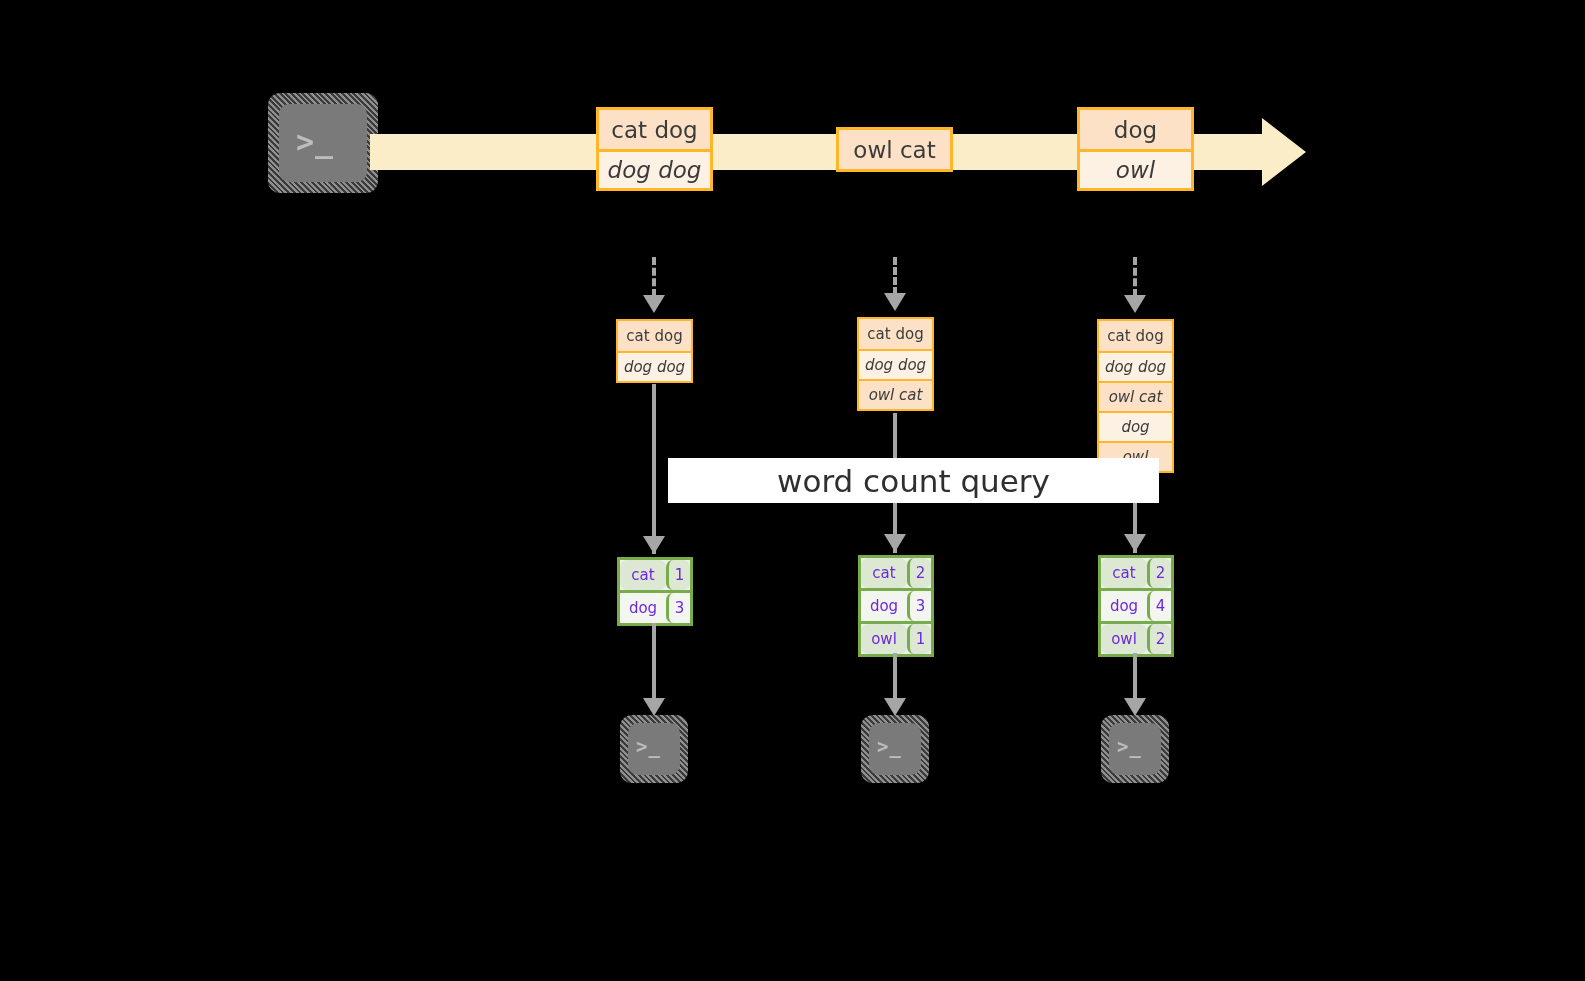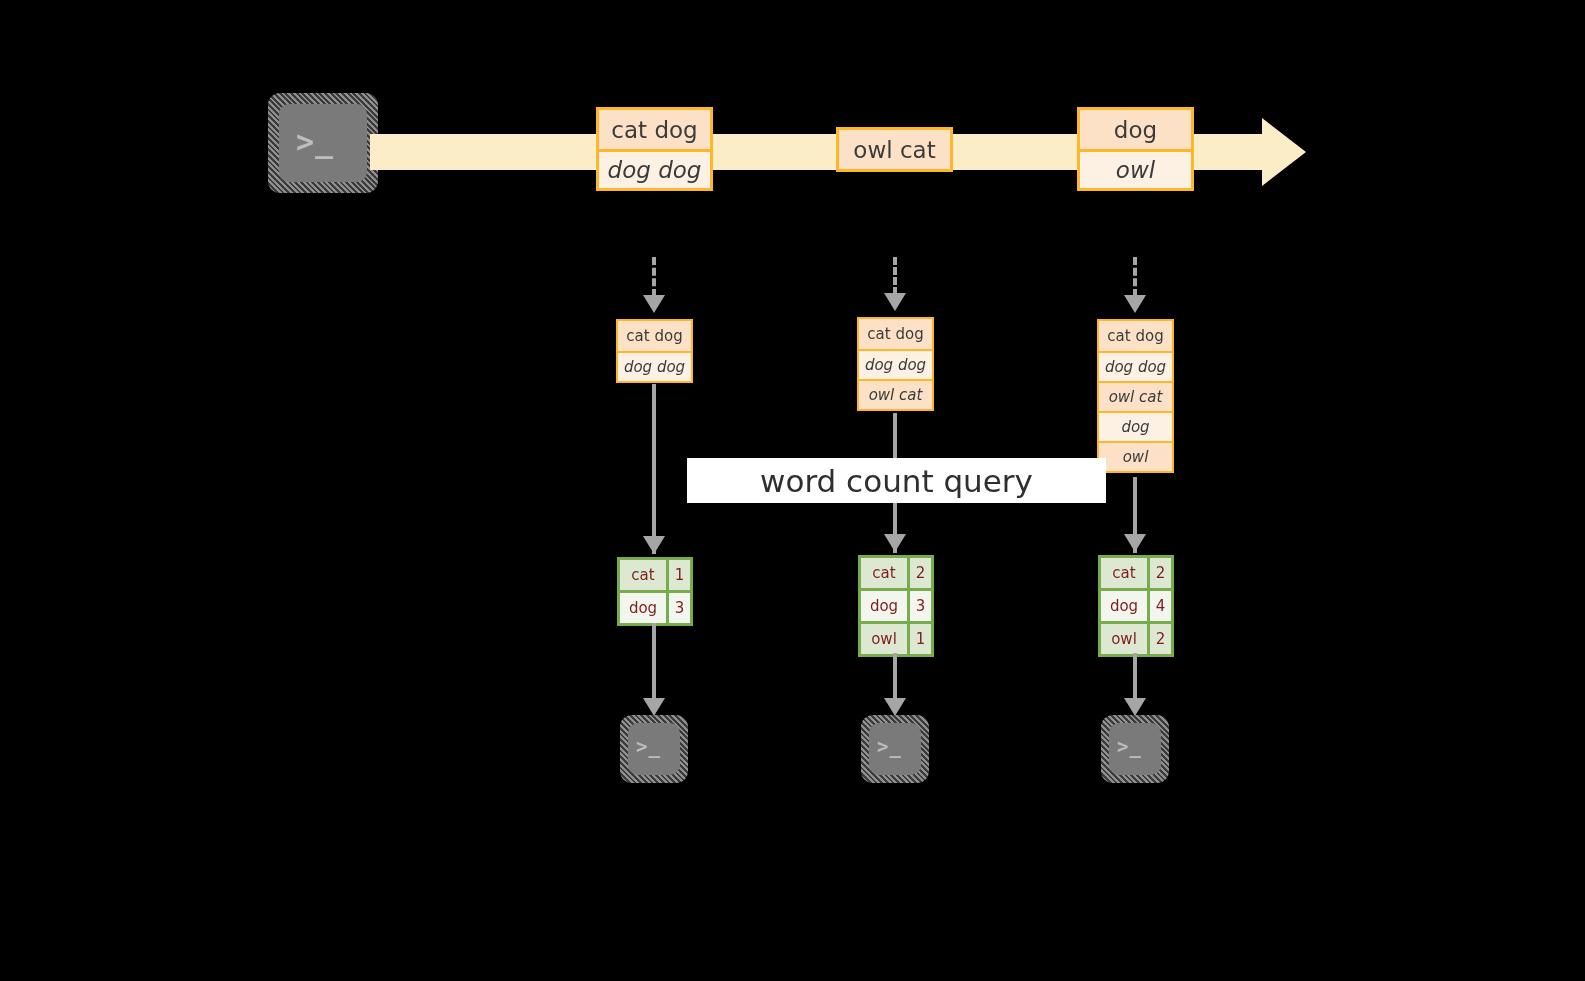--- a/index.html
+++ b/index.html
@@ -127,22 +127,23 @@
   }
   .gtable .grow + .grow {
     border-top: 3px solid #77ab4b;
   }
   .gtable .gcell {
     box-sizing: border-box;
     display: flex;
     align-items: center;
     justify-content: center;
     font-size: 15px;
-    color: #7f1d1d;
+    color: #6d28d9;
     background: #f2f6ef;
+    border-radius: 7px;
   }
   .gtable .grow.alt .gcell {
     background: #dde8d3;
   }
   .gtable .gword {
     width: 46px;
   }
   .gtable .gcount {
     width: 24px;
     border-left: 3px solid #77ab4b;
@@ -306,17 +307,17 @@
 
   <div class="vline" style="left:1133px; top:653px; height:48px;"></div>
   <div class="vhead" style="left:1124px; top:698px;"></div>
 
   <div class="term" style="left:1101px; top:715px; width:68px; height:68px;">
     <div class="hatch"></div>
     <div class="face" style="left:8px; top:8px; right:8px; bottom:8px;"></div>
     <div class="glyph" style="left:16px; top:22px; font-size:19px;">&gt;_</div>
   </div>
 
-  <div class="label-box" style="left:687px; top:458px; width:419px; height:45px;text-align:right;">
+  <div class="label-box" style="left:668px; top:458px; width:491px; height:45px;text-align:right;">
     <span>word count query</span>
   </div>
 
 </div>
 
 </body></html>

